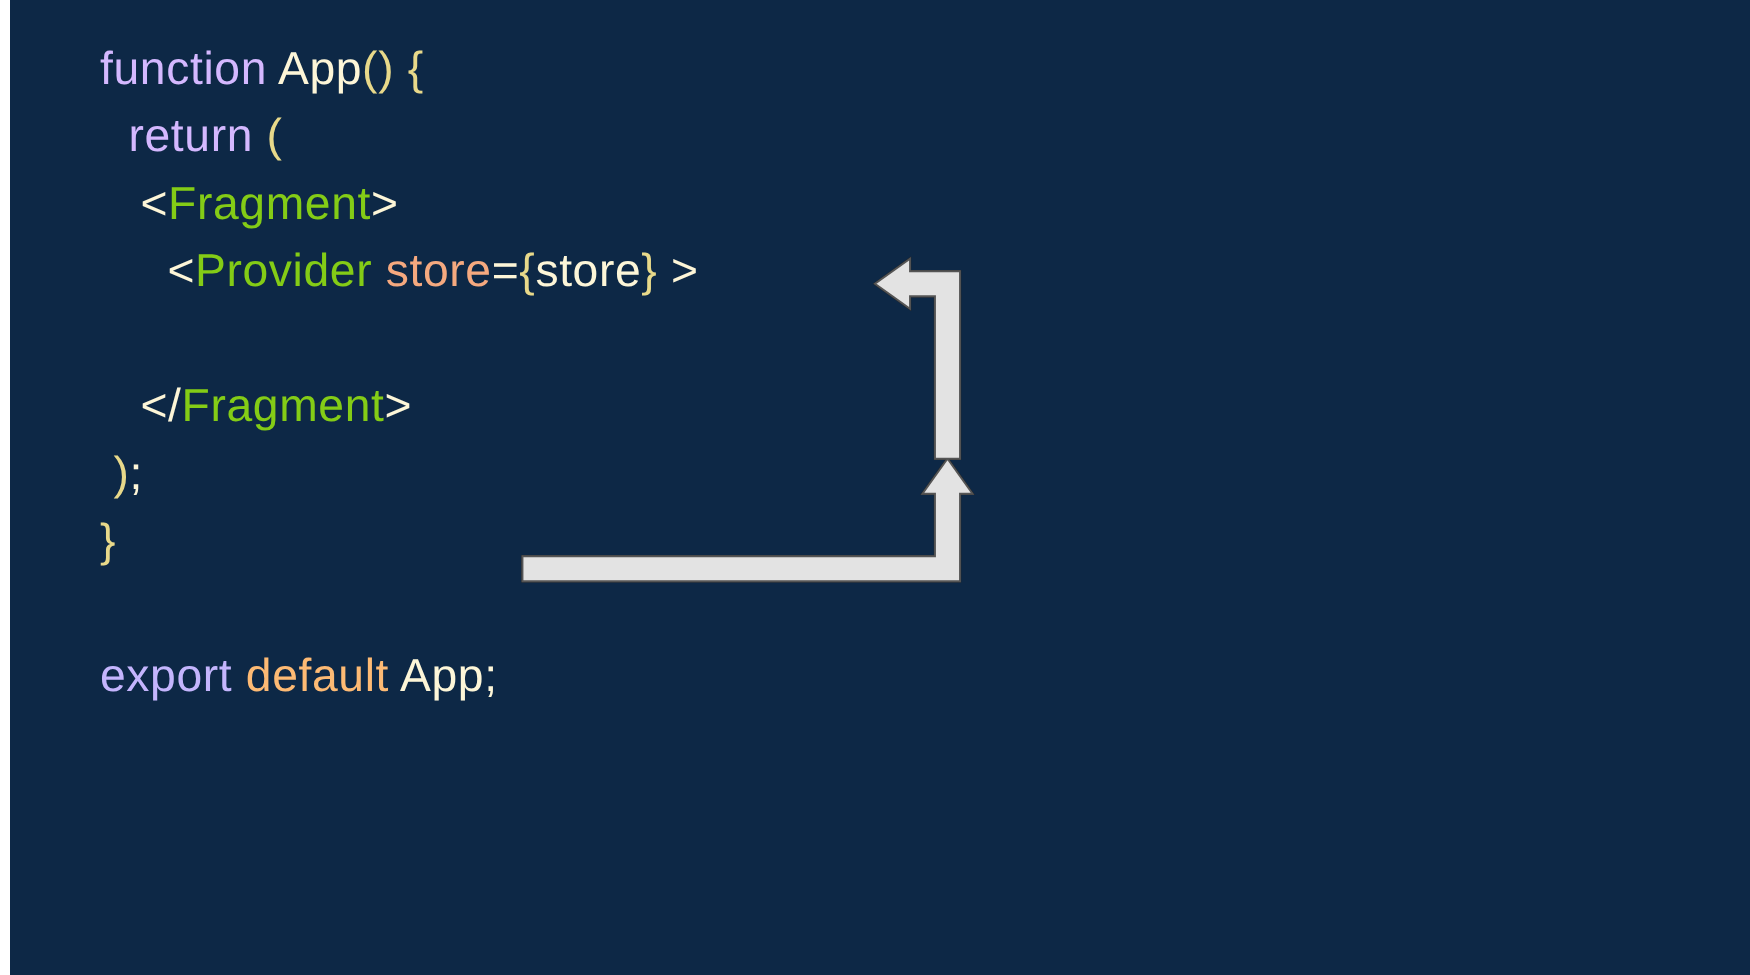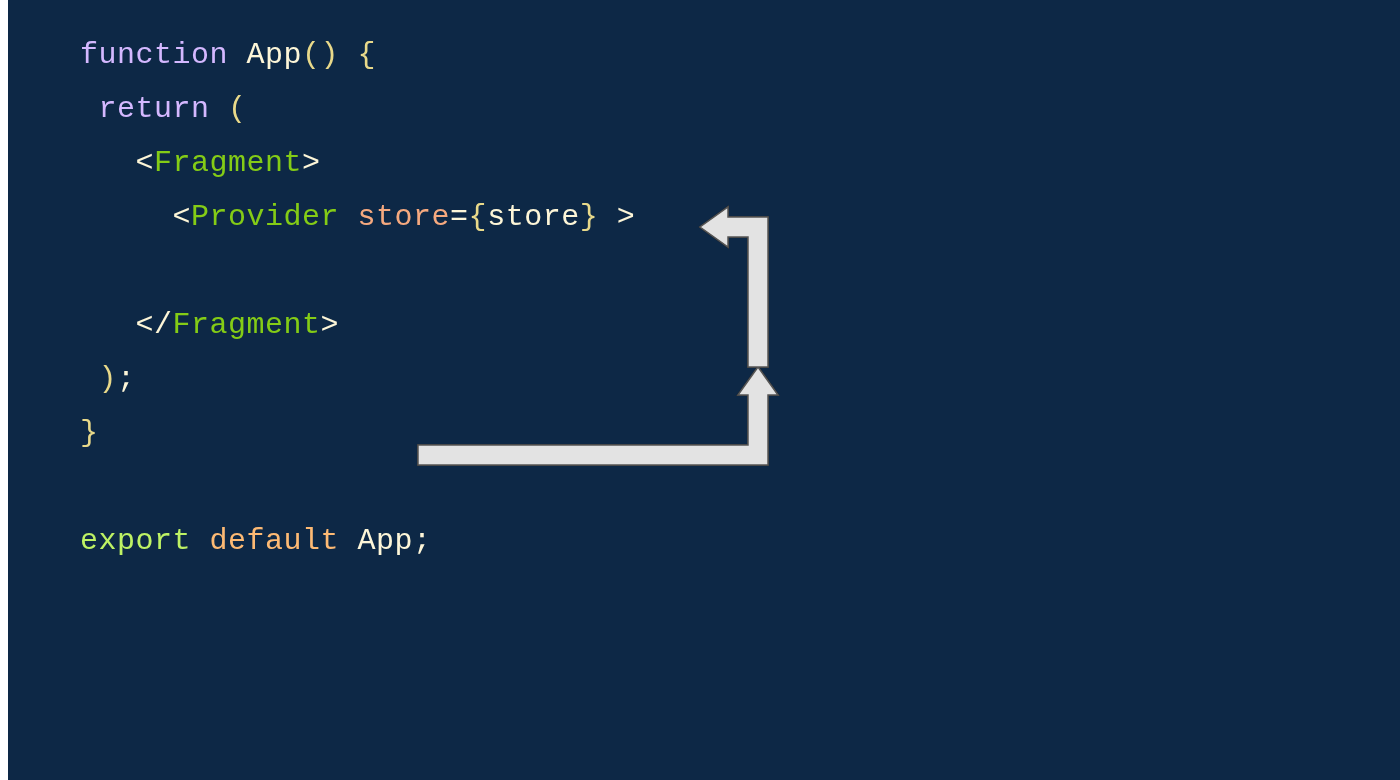--- a/index.html
+++ b/index.html
@@ -16,29 +16,29 @@
     }
     .code-container {
       background: #0d2846;
       width: 1392px;
       height: 780px;
       margin-left: 8px;
       padding: 28px 0 0 72px;
       position: relative;
     }
     .code-line {
-      font-size: 30px;
+      font-size: 37px;
       line-height: 54px;
       white-space: pre;
-      font-family: Liberation Mono, monospace;
+      font-family: Liberation Sans, sans-serif;
       letter-spacing: 0.5px;
     }
     .kw-function { color: #d4b8ff; }
-    .kw-return { color: #d4b8ff; }
-    .kw-export { color: #bef264; }
+    .kw-return { color: #d4b8ff; margin-left: 12px; }
+    .kw-export { color: #c4b5fd; }
     .kw-default { color: #fdba74; }
     .fn-name { color: #fdf6d8; }
     .punct { color: #fdf6d8; }
     .punct-yellow { color: #e8d98a; }
     .tag-bracket { color: #fdf6d8; }
     .tag-name { color: #84cc16; }
     .attr-name { color: #f5a97f; }
     .attr-brace { color: #e8d98a; }
     .attr-value { color: #fdf6d8; }
     .semicolon { color: #fdf6d8; }

